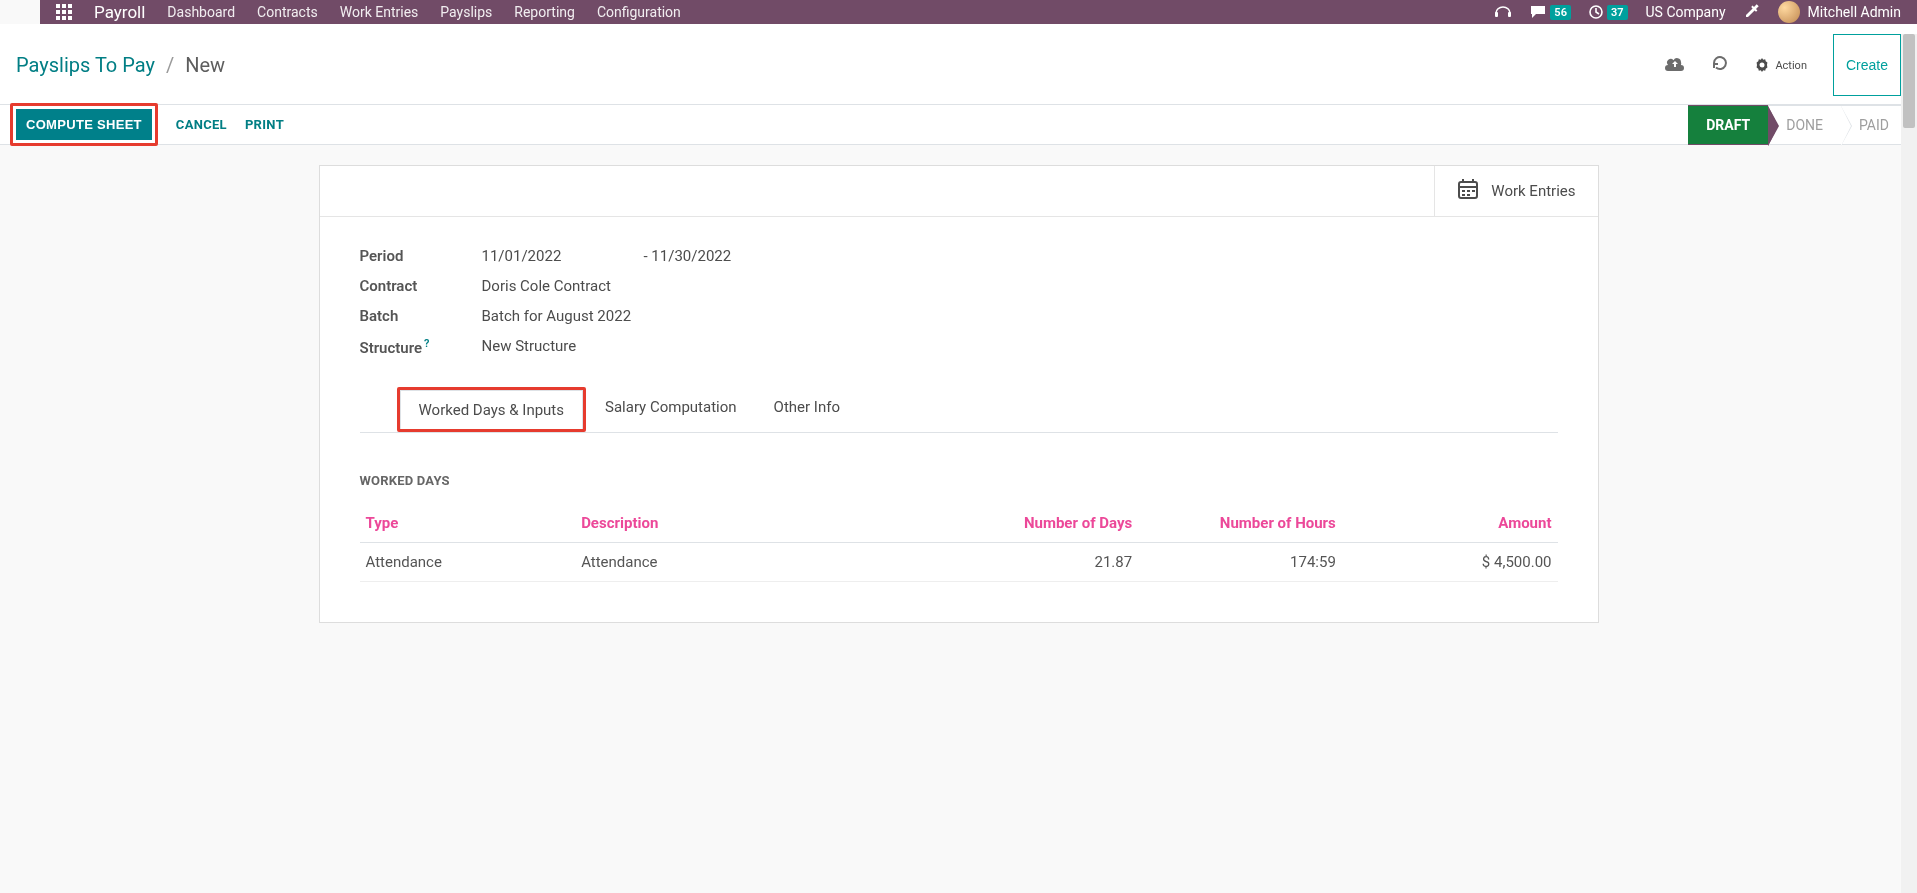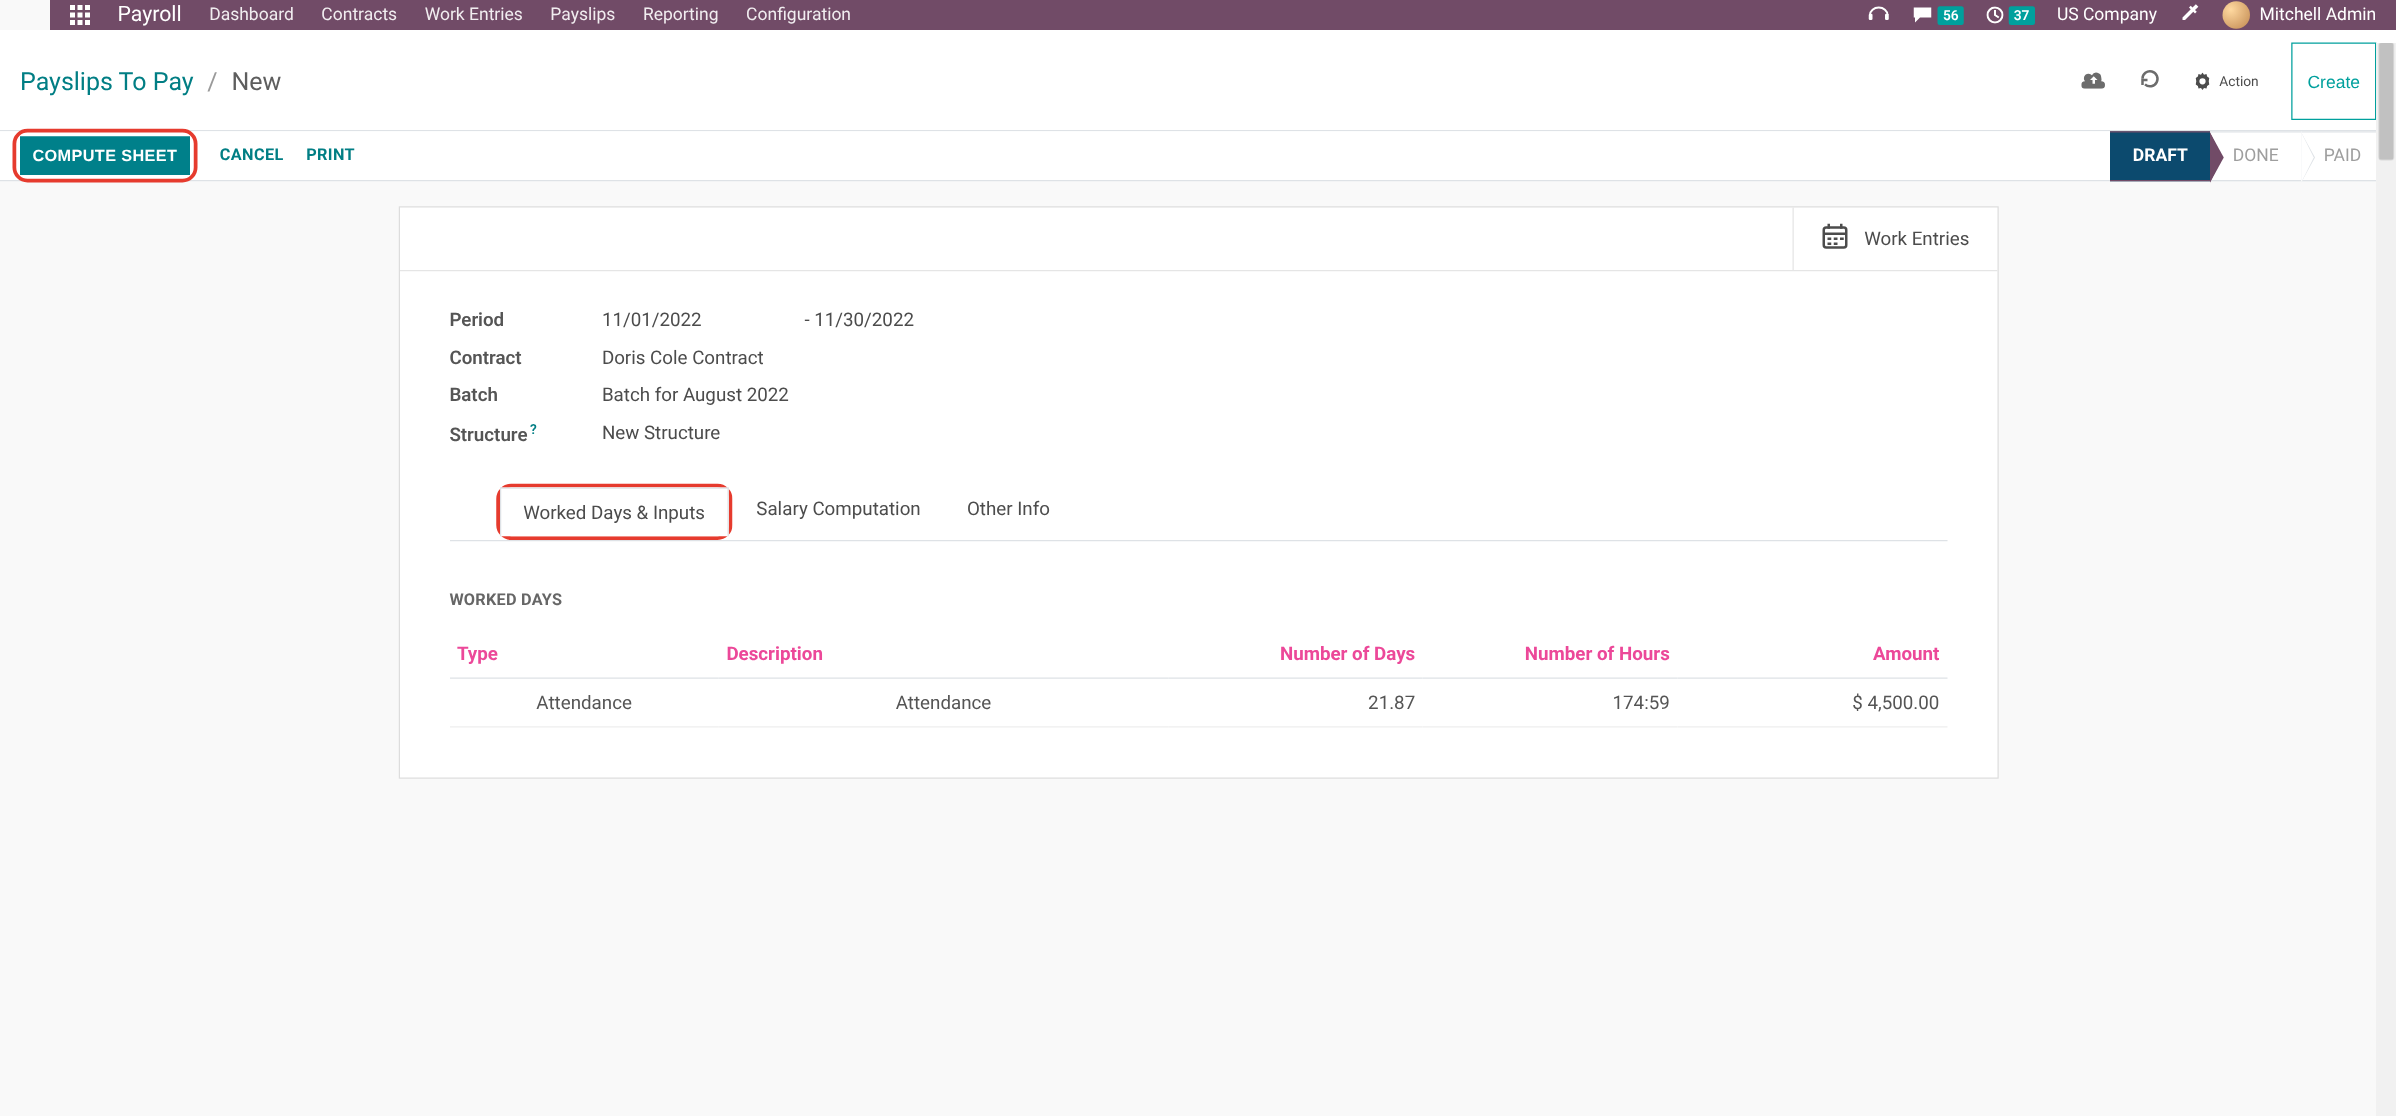--- a/index.html
+++ b/index.html
@@ -69,39 +69,39 @@
   .left-buttons { display:flex; align-items:center; gap:18px; padding-left:4px; }
   .btn-compute {
     background:#00808a; color:#fff; font-weight:700;
     font-size:13px; letter-spacing:.3px;
     padding:8px 10px; border:none; cursor:pointer;
   }
   .btn-link-act {
     color:#017e84; font-weight:700; font-size:13px; letter-spacing:.3px;
     cursor:pointer;
   }
-  .highlight-red { border:3px solid #e63b2e; border-radius:12px; padding:3px; display:inline-block; }
+  .highlight-red { border:3px solid #e63b2e; border-radius:2px; padding:3px; display:inline-block; }
 
   .status-steps { margin-left:auto; display:flex; align-items:stretch; height:40px; }
   .step {
     position:relative; display:flex; align-items:center; padding:0 18px;
     font-size:14px; color:#9e9e9e; background:#fff;
     border-top:1px solid #dee2e6; border-bottom:1px solid #dee2e6;
   }
   .step::after {
     content:""; position:absolute; right:-10px; top:0; bottom:0;
     width:0; height:0; border-top:20px solid transparent; border-bottom:20px solid transparent;
     border-left:10px solid #fff; z-index:2;
   }
   .step::before {
     content:""; position:absolute; right:-11px; top:0; bottom:0;
     width:0; height:0; border-top:20px solid transparent; border-bottom:20px solid transparent;
     border-left:11px solid #dee2e6; z-index:1;
   }
-  .step.active { background:#0c4a6e; color:#fff; font-weight:700; border-color:#714b67; }
+  .step.active { background:#15803d; color:#fff; font-weight:700; border-color:#714b67; }
   .step.active::after { border-left-color:#714b67; }
   .step.active::before { border-left-color:#714b67; }
   .step.last::after, .step.last::before { display:none; }
 
   
   .form-wrap {
     max-width:1400px;
     margin: 20px auto;
     padding: 0 60px;
   }
@@ -148,21 +148,21 @@
     letter-spacing:.2px;
   }
   .wd-table {
     width:100%; border-collapse:collapse; margin-top:16px; font-size:15px;
   }
   .wd-table th {
     text-align:left; font-weight:700; color:#ec4899; padding:10px 6px;
     border-bottom:1px solid #dee2e6;
   }
   .wd-table th.num, .wd-table td.num { text-align:right; }
-  .wd-table td { padding:10px 6px; color:#555; border-bottom:1px solid #eee;text-align:center; }
+  .wd-table td { padding:10px 6px; color:#555; border-bottom:1px solid #eee; }
 
   
   .fake-scroll {
     position:fixed; right:0; top:34px; bottom:0; width:16px; background:#f1f1f1;
   }
   .fake-scroll-thumb {
     position:absolute; right:2px; width:12px; top:0; height:94px; background:#c1c1c1; border-radius:2px;
   }
 </style>
 </head>

